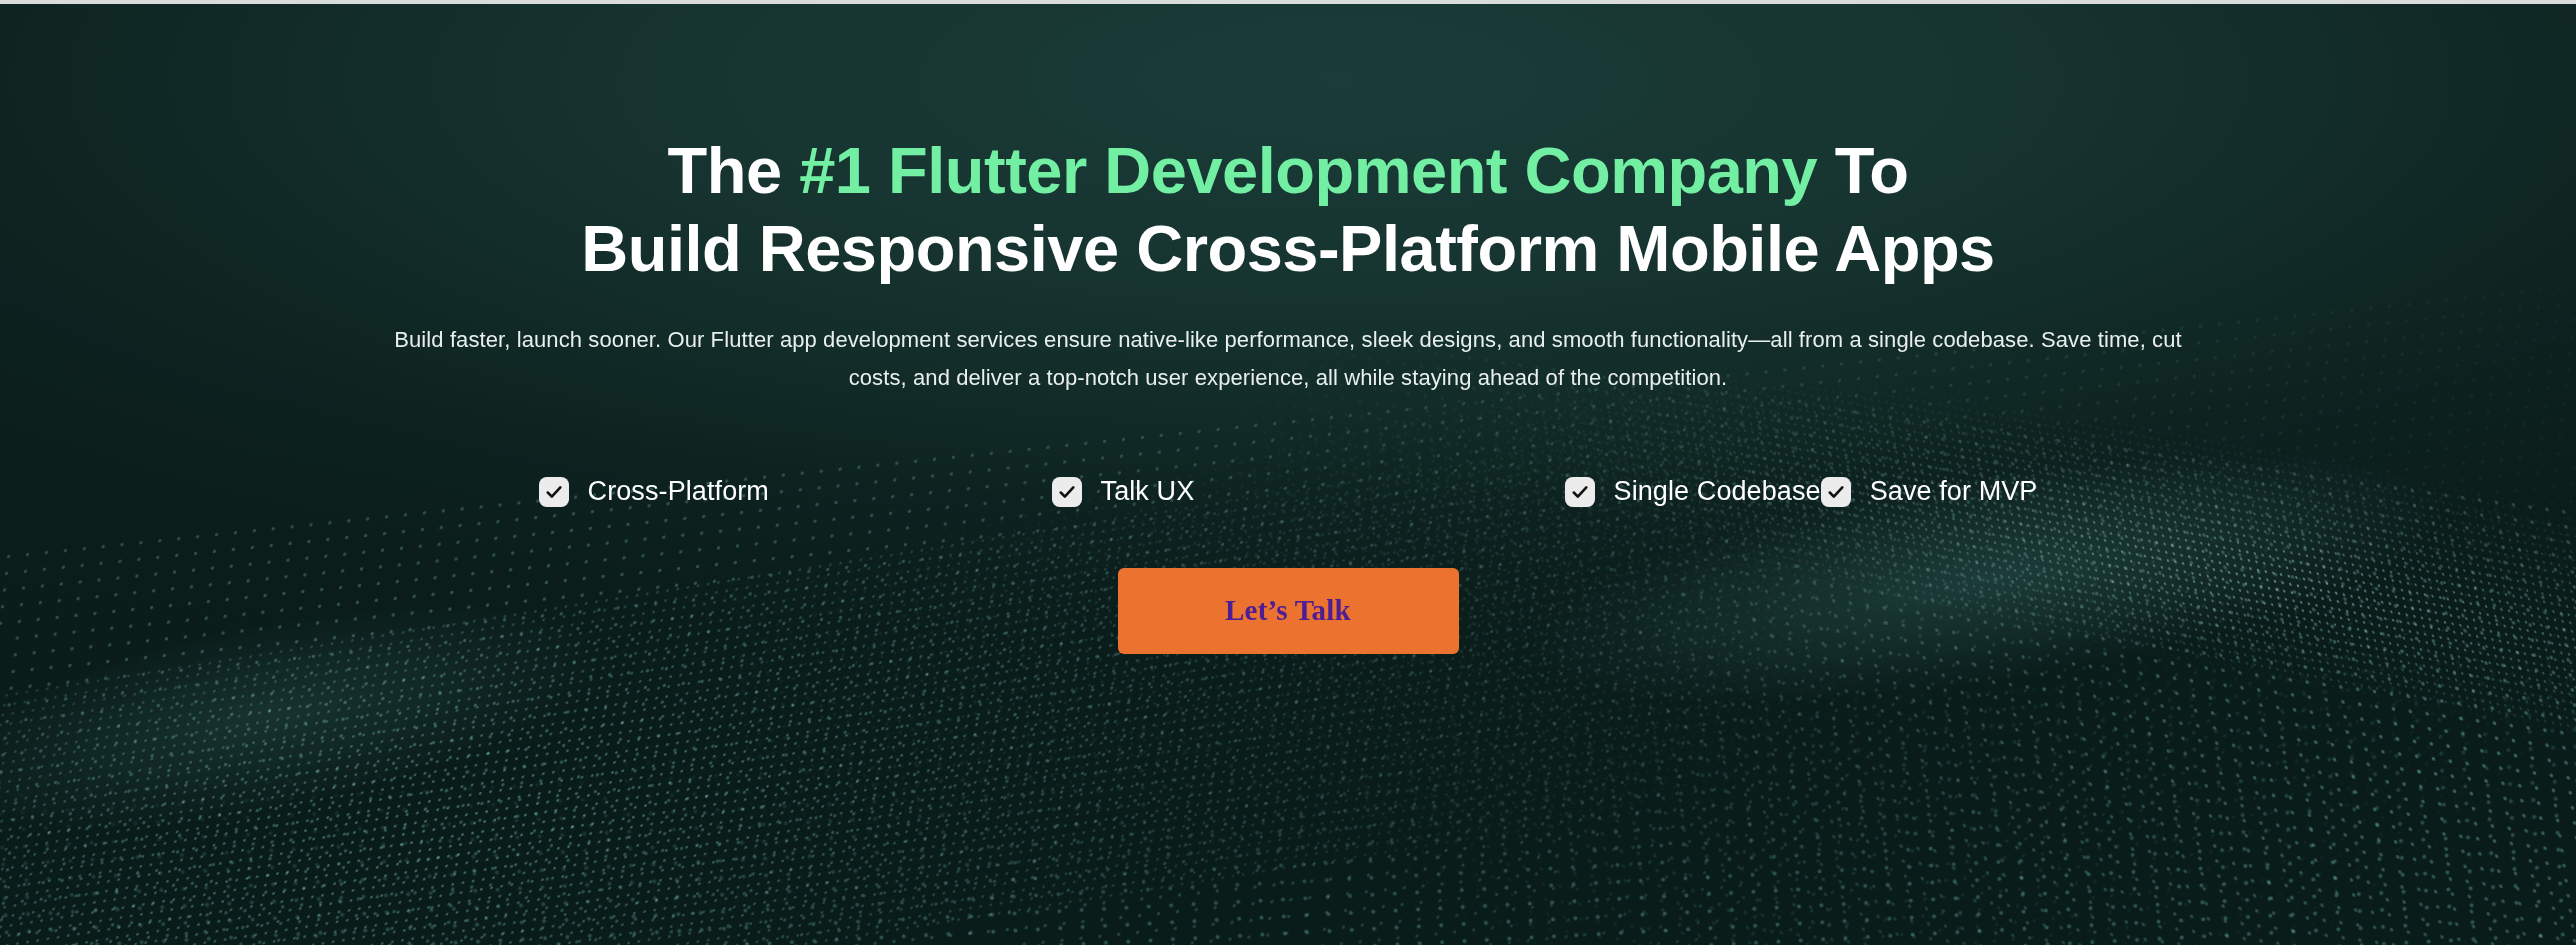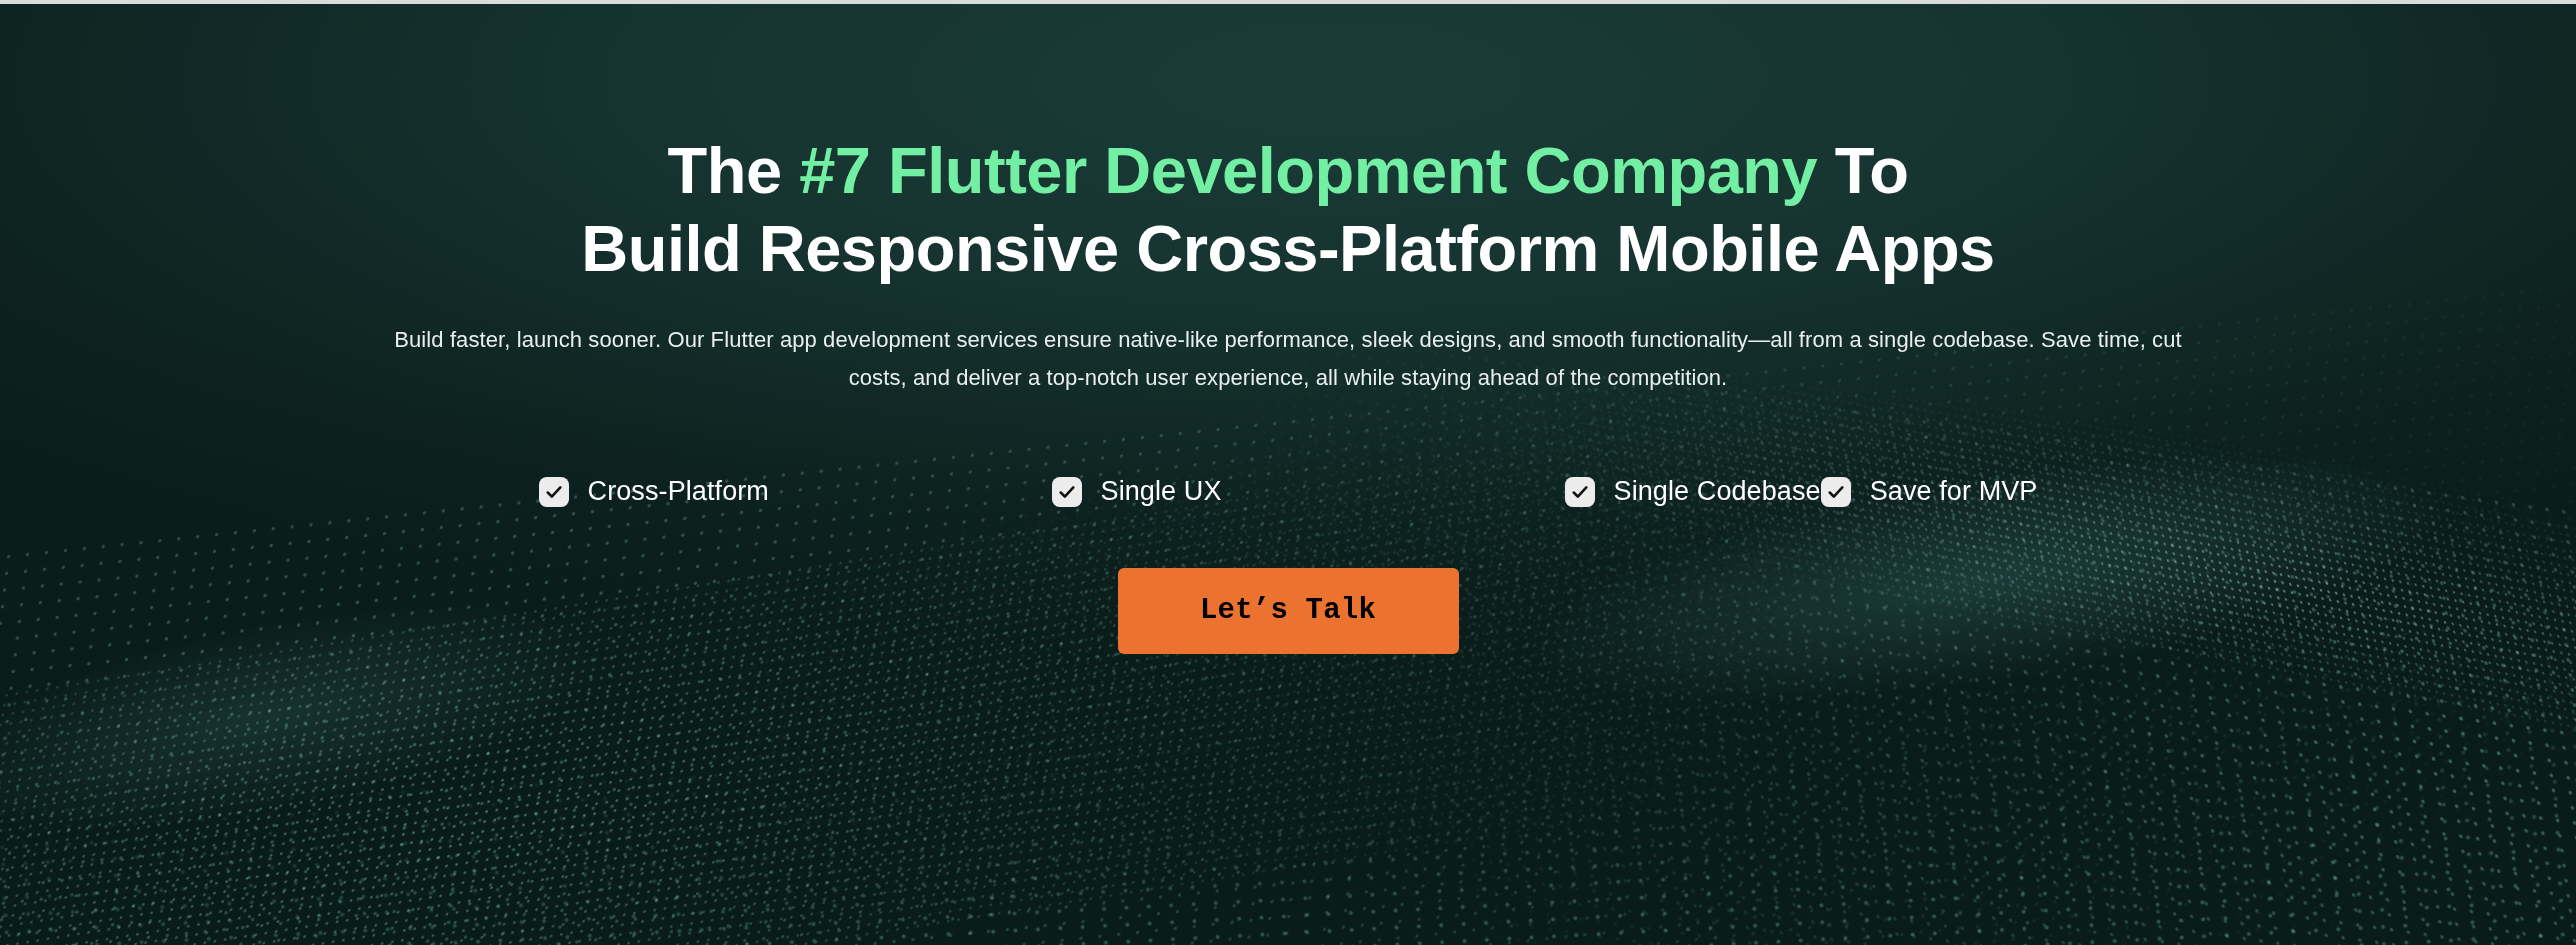--- a/index.html
+++ b/index.html
@@ -206,22 +206,22 @@
     white-space: nowrap;
   }
 
   .cta {
     margin-top: 40px;
     width: 341px;
     height: 86px;
     border: none;
     border-radius: 6px;
     background: #ec7230;
-    color: #000000;
-    font-family: Liberation Mono, monospace;
+    color: #4c1d95;
+    font-family: Liberation Serif, serif;
     font-size: 29px;
     font-weight: 700;
     letter-spacing: 0.2px;
     cursor: pointer;
     display: flex;
     align-items: center;
     justify-content: center;
   }
 </style>
 </head>
@@ -240,21 +240,21 @@
     <div class="band b2"></div>
     <div class="band b3"></div>
     <div class="band b4"></div>
     <div class="band b5"></div>
     <div class="band b6"></div>
   </div>
 
   <div class="content">
 
     <h1 class="headline">
-      <span>The </span><span class="accent">#7 Flutter Development Company</span><span> To</span><br>
+      <span>The </span><span class="accent">#1 Flutter Development Company</span><span> To</span><br>
       <span>Build Responsive Cross-Platform Mobile Apps</span>
     </h1>
 
     <p class="subhead">Build faster, launch sooner. Our Flutter app development services ensure native-like performance, sleek designs, and smooth functionality—all from a single codebase. Save time, cut costs, and deliver a top-notch user experience, all while staying ahead of the competition.</p>
 
     <div class="features">
 
       <div class="feature">
         <span class="checkbox">
           <svg width="20" height="20" viewBox="0 0 24 24" aria-hidden="true">
@@ -265,21 +265,21 @@
       </div>
 
 
 
       <div class="feature">
         <span class="checkbox">
           <svg width="20" height="20" viewBox="0 0 24 24" aria-hidden="true">
             <path d="M4.5 12.6 L9.4 17.6 L19.6 6.4" fill="none" stroke="#111111" stroke-width="3.1" stroke-linecap="round" stroke-linejoin="round"></path>
           </svg>
         </span>
-        <span class="feature-label">Single UX</span>
+        <span class="feature-label">Talk UX</span>
       </div>
 
       <div class="feature">
         <span class="checkbox">
           <svg width="20" height="20" viewBox="0 0 24 24" aria-hidden="true">
             <path d="M4.5 12.6 L9.4 17.6 L19.6 6.4" fill="none" stroke="#111111" stroke-width="3.1" stroke-linecap="round" stroke-linejoin="round"></path>
           </svg>
         </span>
         <span class="feature-label">Single Codebase</span>
       </div>

